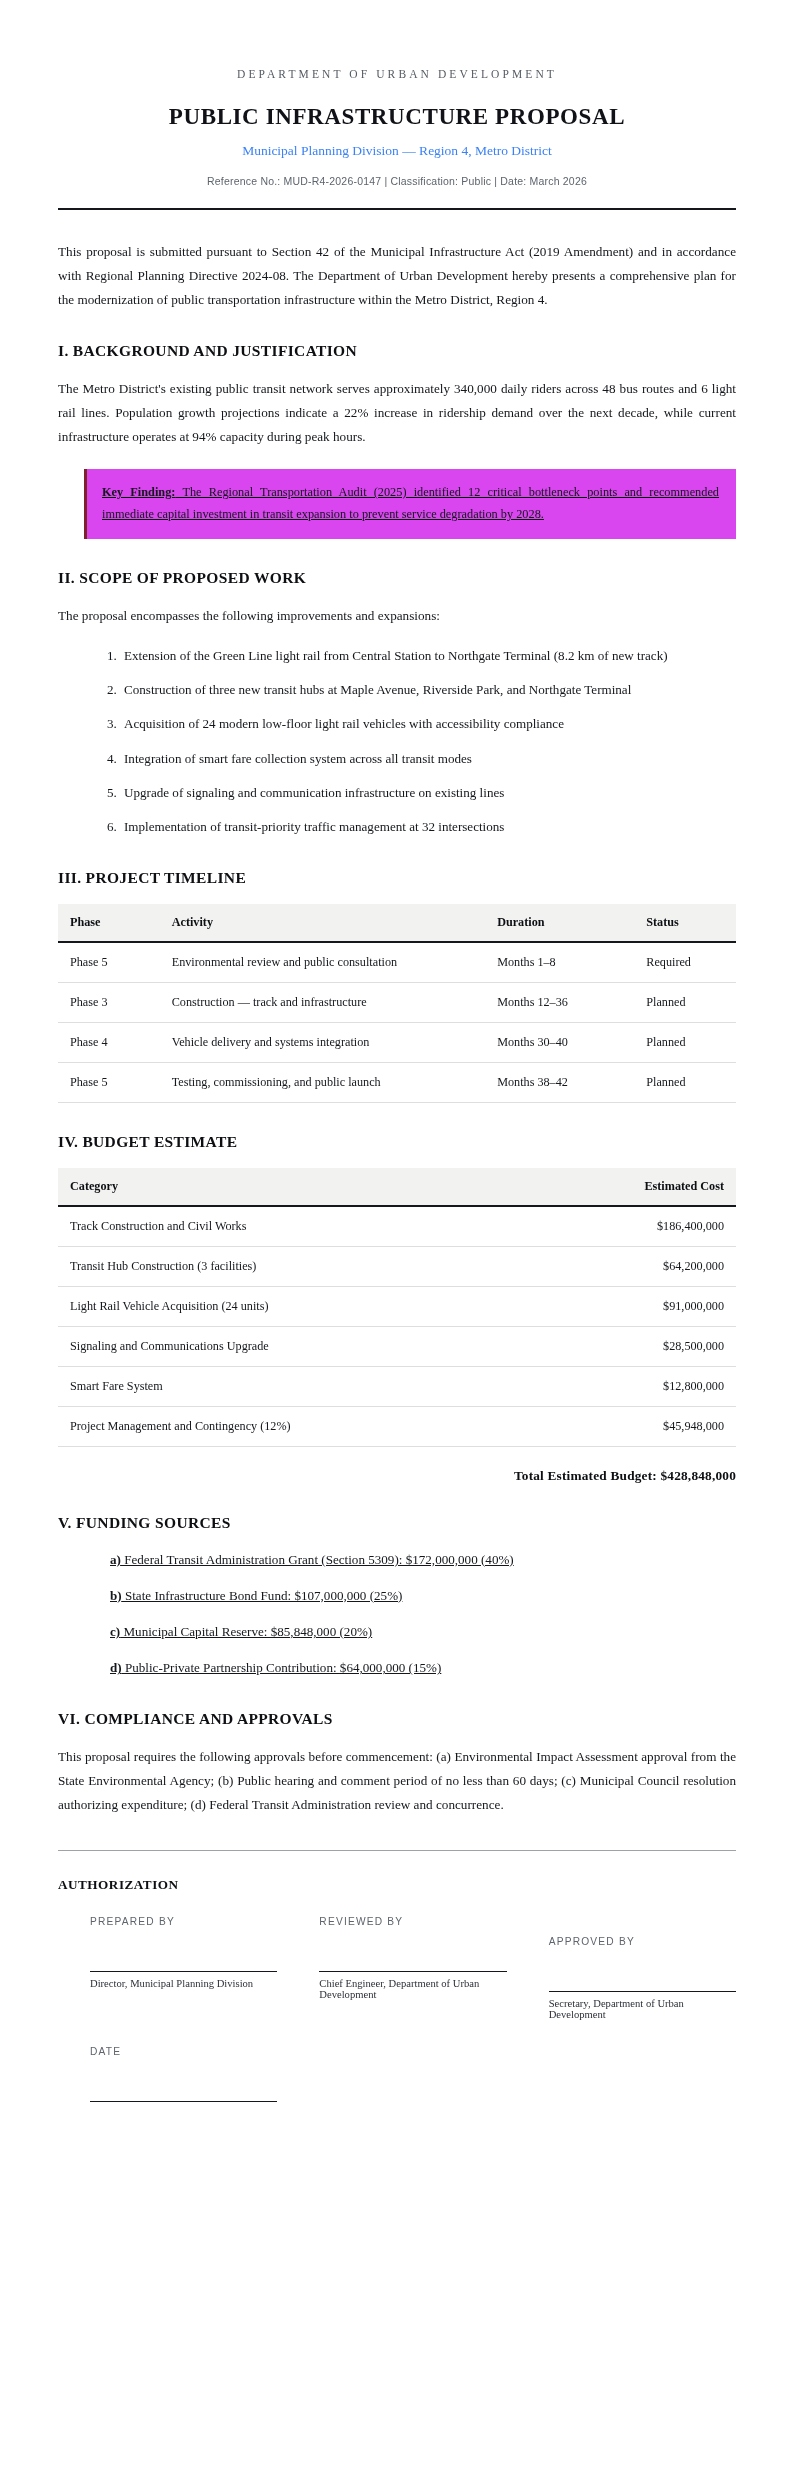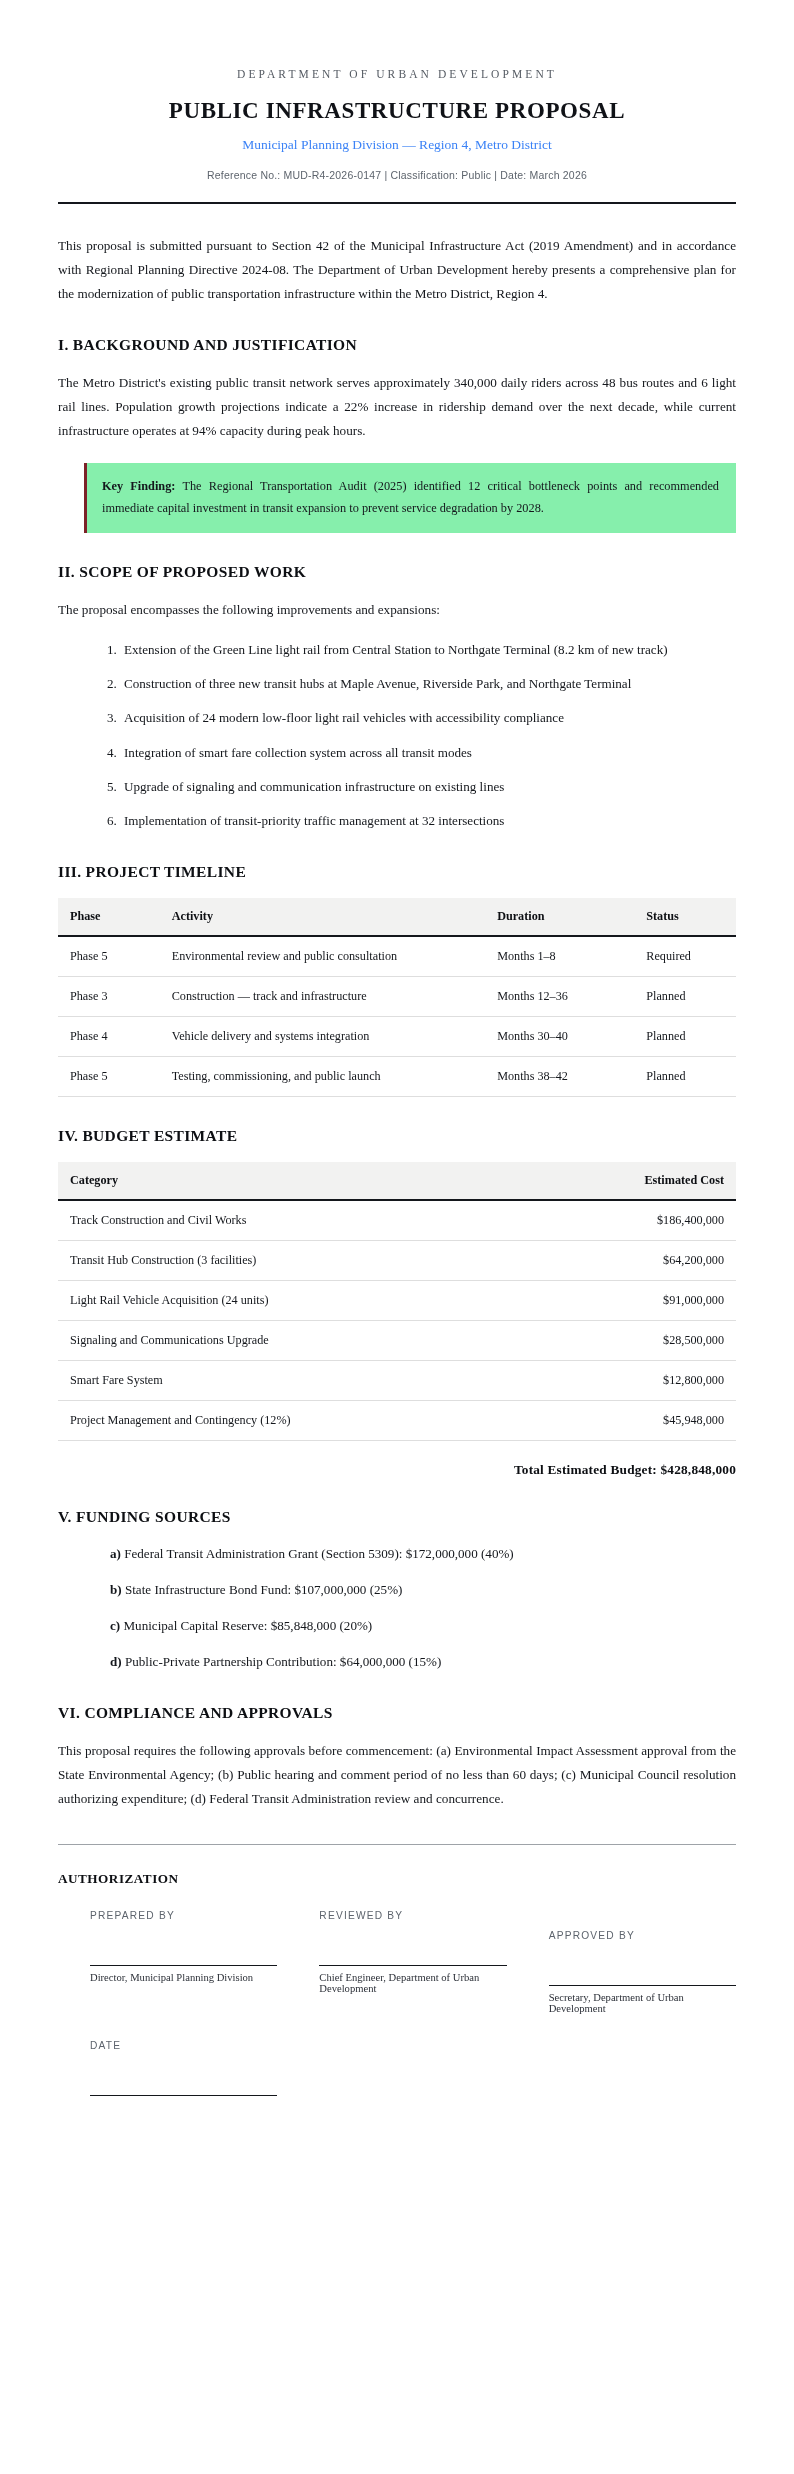--- a/index.html
+++ b/index.html
@@ -25,21 +25,21 @@
   .masthead {
     text-align: center;
     padding-top: 10px;
   }
   .dept-line {
     font-family: "Liberation Serif", "DejaVu Serif", serif;
     font-size: 11.5px;
     letter-spacing: 3.1px;
     color: #555b63;
     text-transform: uppercase;
-    margin-bottom: 18px;
+    margin-bottom: 24px;
   }
   .doc-title {
     font-family: "Liberation Serif", "DejaVu Serif", serif;
     font-size: 23px;
     font-weight: bold;
     letter-spacing: 0.6px;
     color: #101217;
     margin-bottom: 13px;
   }
   .doc-subtitle {
@@ -77,23 +77,24 @@
     line-height: 1.82;
     text-align: justify;
     margin: 0 0 13px 0;
     color: #14171c;
   }
   p.body-text:last-child { margin-bottom: 0; }
 
   
   .callout {
     border-left: 3.4px solid #7c2228;
-    background: #86efac;
+    background: #d946ef;
     padding: 13px 17px 13px 15px;
     margin: 20px 0 6px 26px;
+    text-decoration: underline;
   }
   .callout p {
     margin: 0;
     font-size: 12.3px;
     line-height: 1.78;
     text-align: justify;
     color: #14171c;
   }
   .callout .callout-label {
     font-weight: bold;
@@ -161,20 +162,21 @@
   ul.funding-list {
     list-style: none;
     margin: 16px 0 0 0;
     padding-left: 52px;
     font-size: 13.1px;
     line-height: 1.7;
     color: #14171c;
   }
   ul.funding-list li {
     margin-bottom: 14px;
+    text-decoration: underline;
   }
   ul.funding-list li:last-child { margin-bottom: 0; }
   ul.funding-list .fund-marker {
     font-weight: bold;
   }
 
   
   .auth-rule {
     border: 0;
     border-top: 1px solid #9ea3a8;

